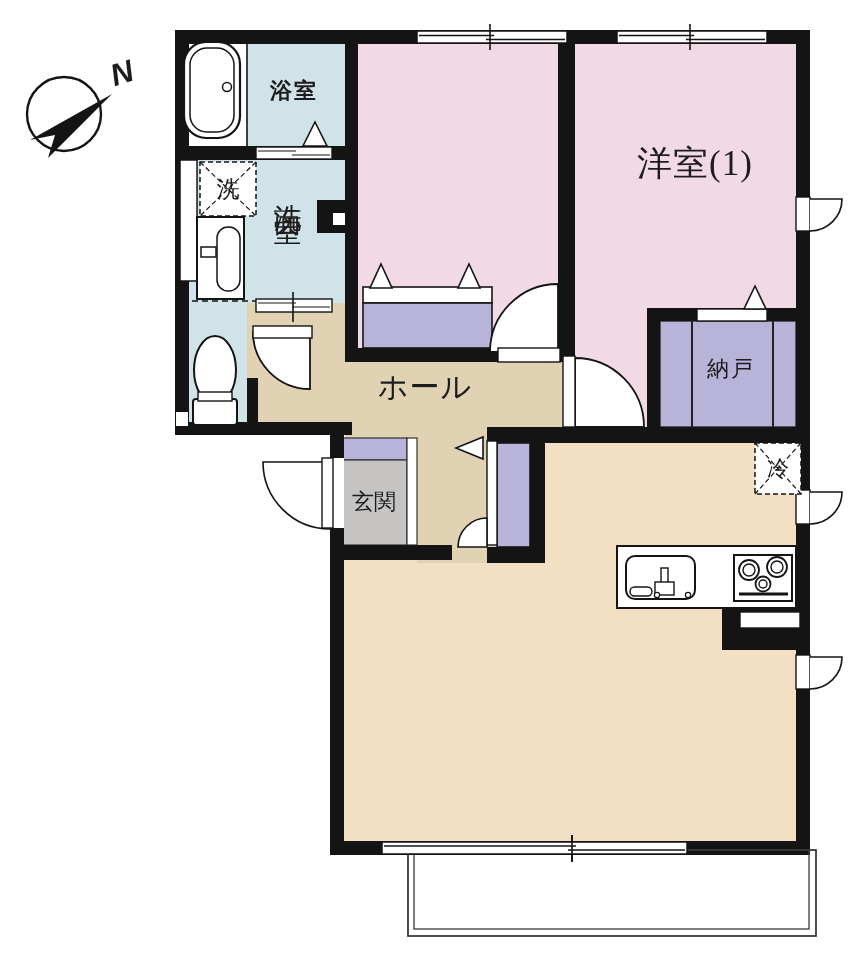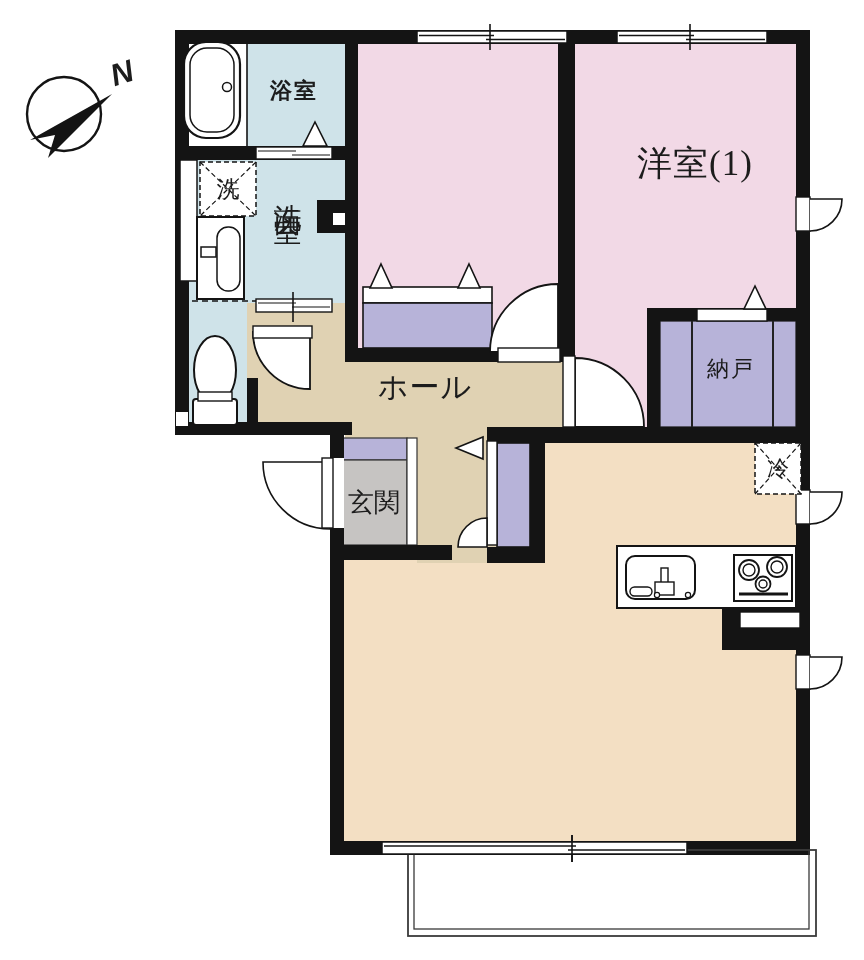--- a/index.html
+++ b/index.html
@@ -6,21 +6,21 @@
   #plan{position:relative;width:864px;height:960px;background:#ffffff;
         font-family:"Liberation Sans","DejaVu Sans",sans-serif;overflow:hidden;}
   #plan svg{position:absolute;left:0;top:0;}
   .lbl{position:absolute;color:#1c1c1c;white-space:nowrap;
        transform:translate(-50%,-50%);line-height:1;}
   .lbl-bath{font-size:22px;letter-spacing:2px;font-weight:bold;}
   .lbl-laundry{font-size:23px;}
   .lbl-washroom{font-size:28px;letter-spacing:6px;writing-mode:vertical-rl;
                 transform:translate(-50%,0);}
   .lbl-hall{font-size:30px;letter-spacing:1px;}
-  .lbl-genkan{font-size:26px;text-align:center;}
+  .lbl-genkan{font-size:22px;text-align:center;}
   .lbl-west2,.lbl-west1{font-size:35px;letter-spacing:1px;}
   .lbl-nando{font-size:22px;letter-spacing:2px;}
   .lbl-rei{font-size:22px;}
   .lbl-ldk{font-size:46px;letter-spacing:1px;}
   .lbl-n{font-size:31px;font-weight:bold;font-style:italic;
          transform:translate(-50%,-50%) rotate(-18deg);}
 </style>
 </head>
 <body>
 

